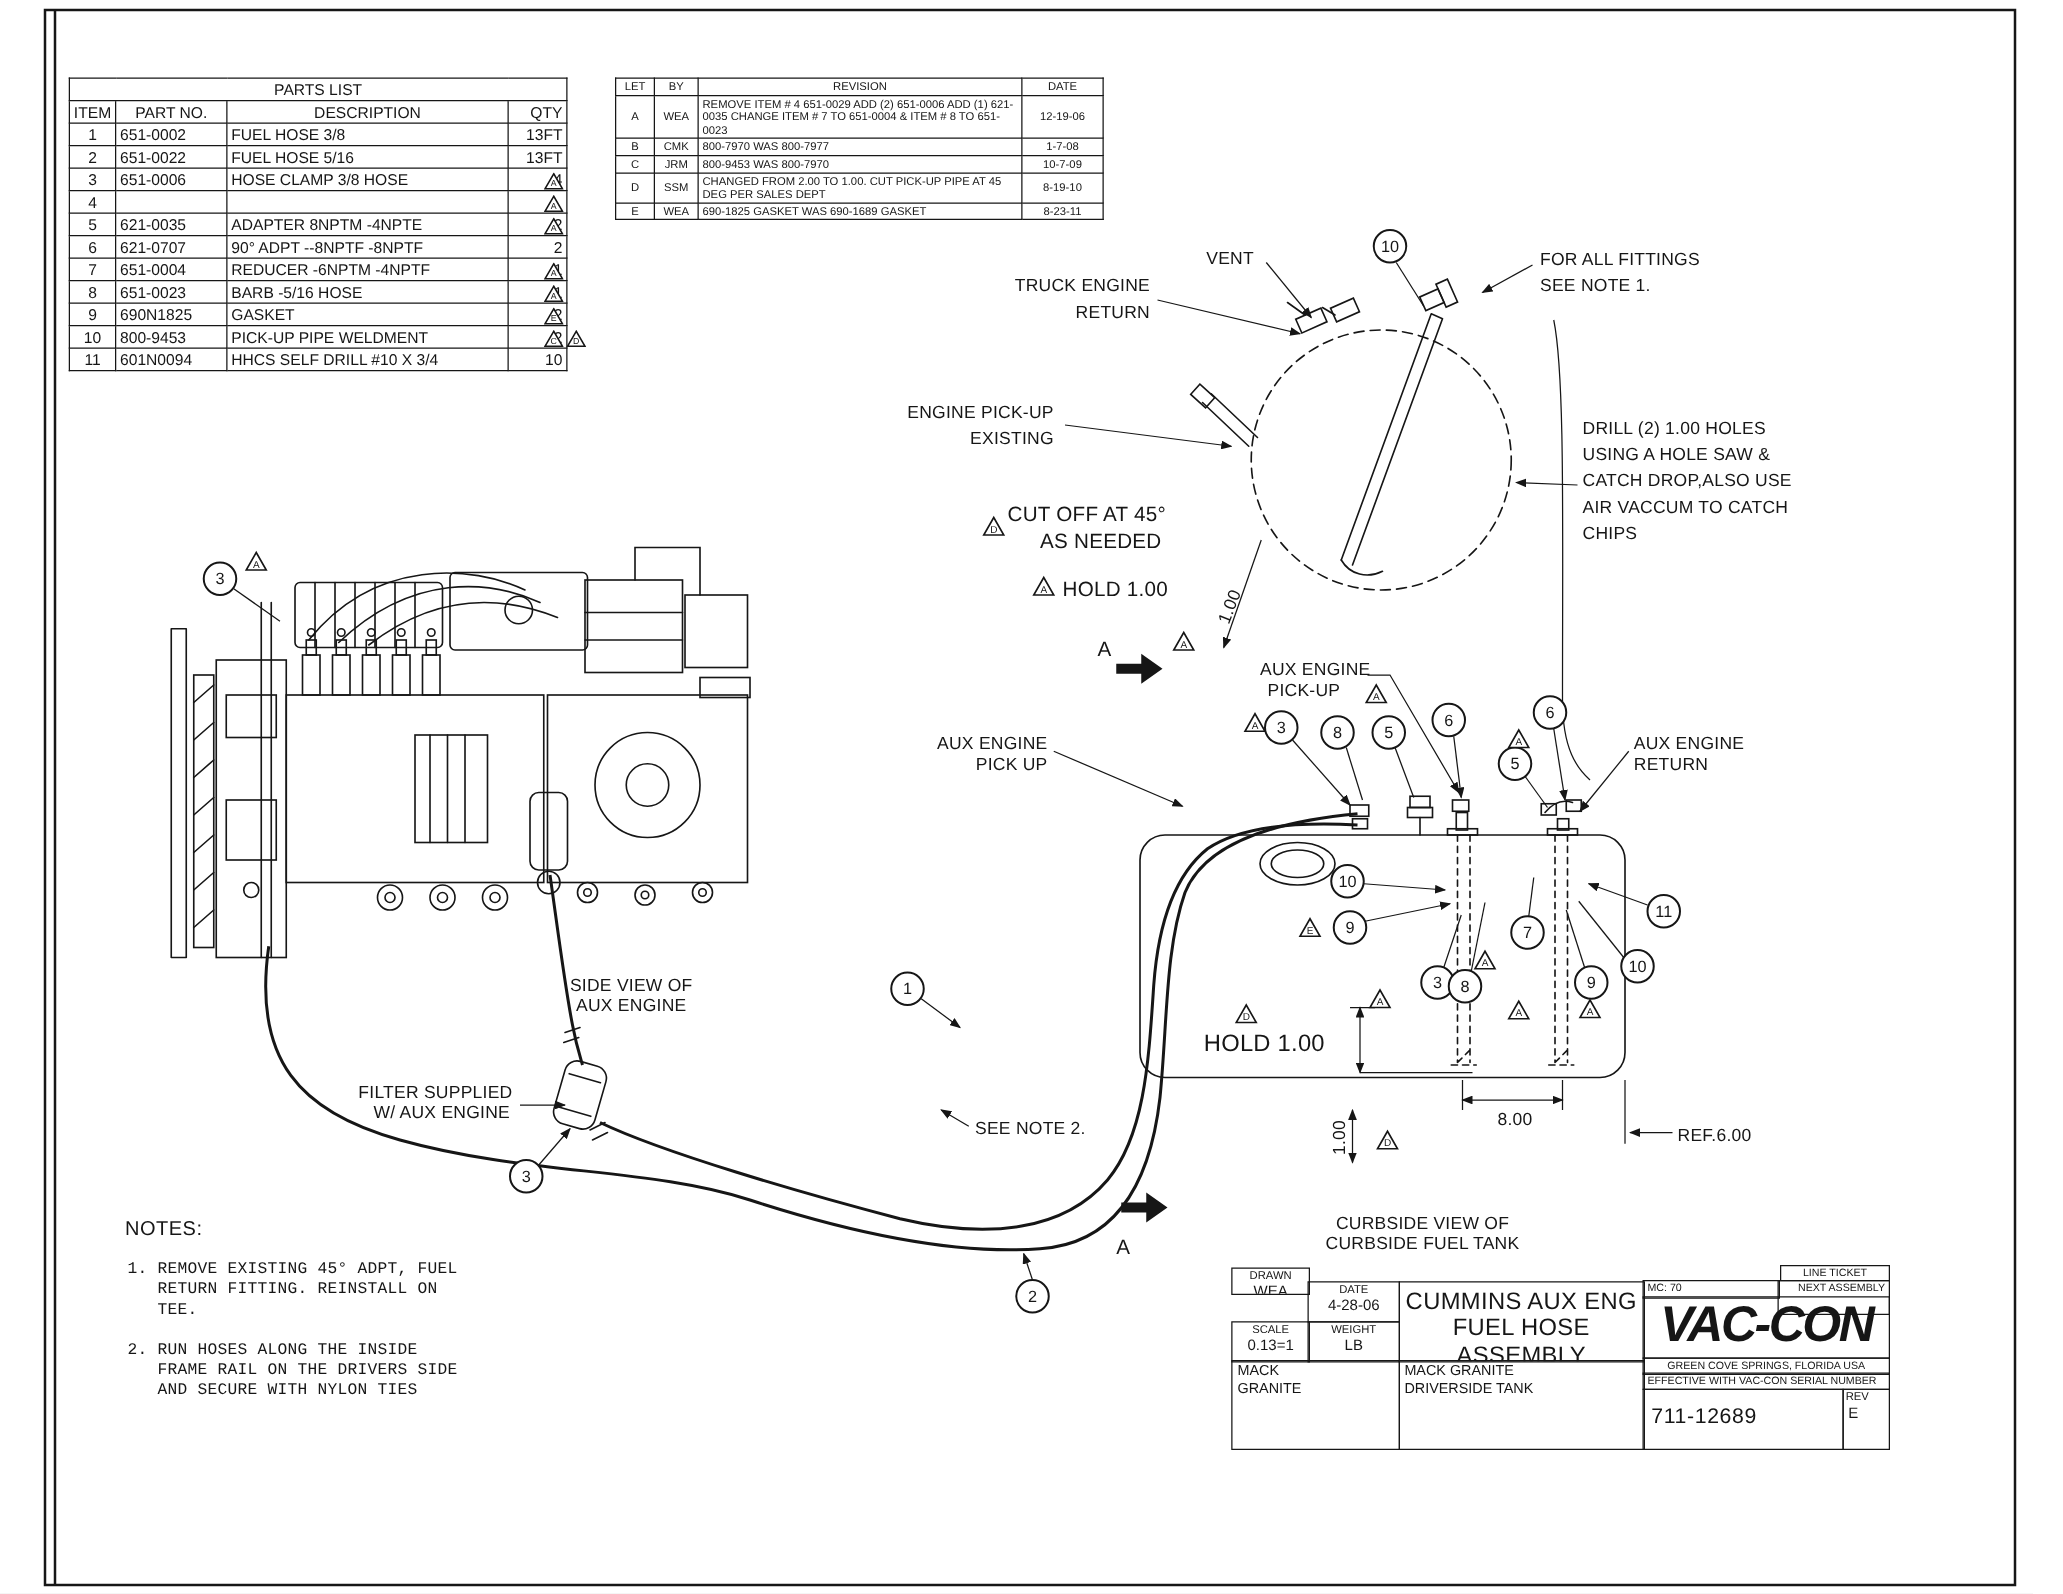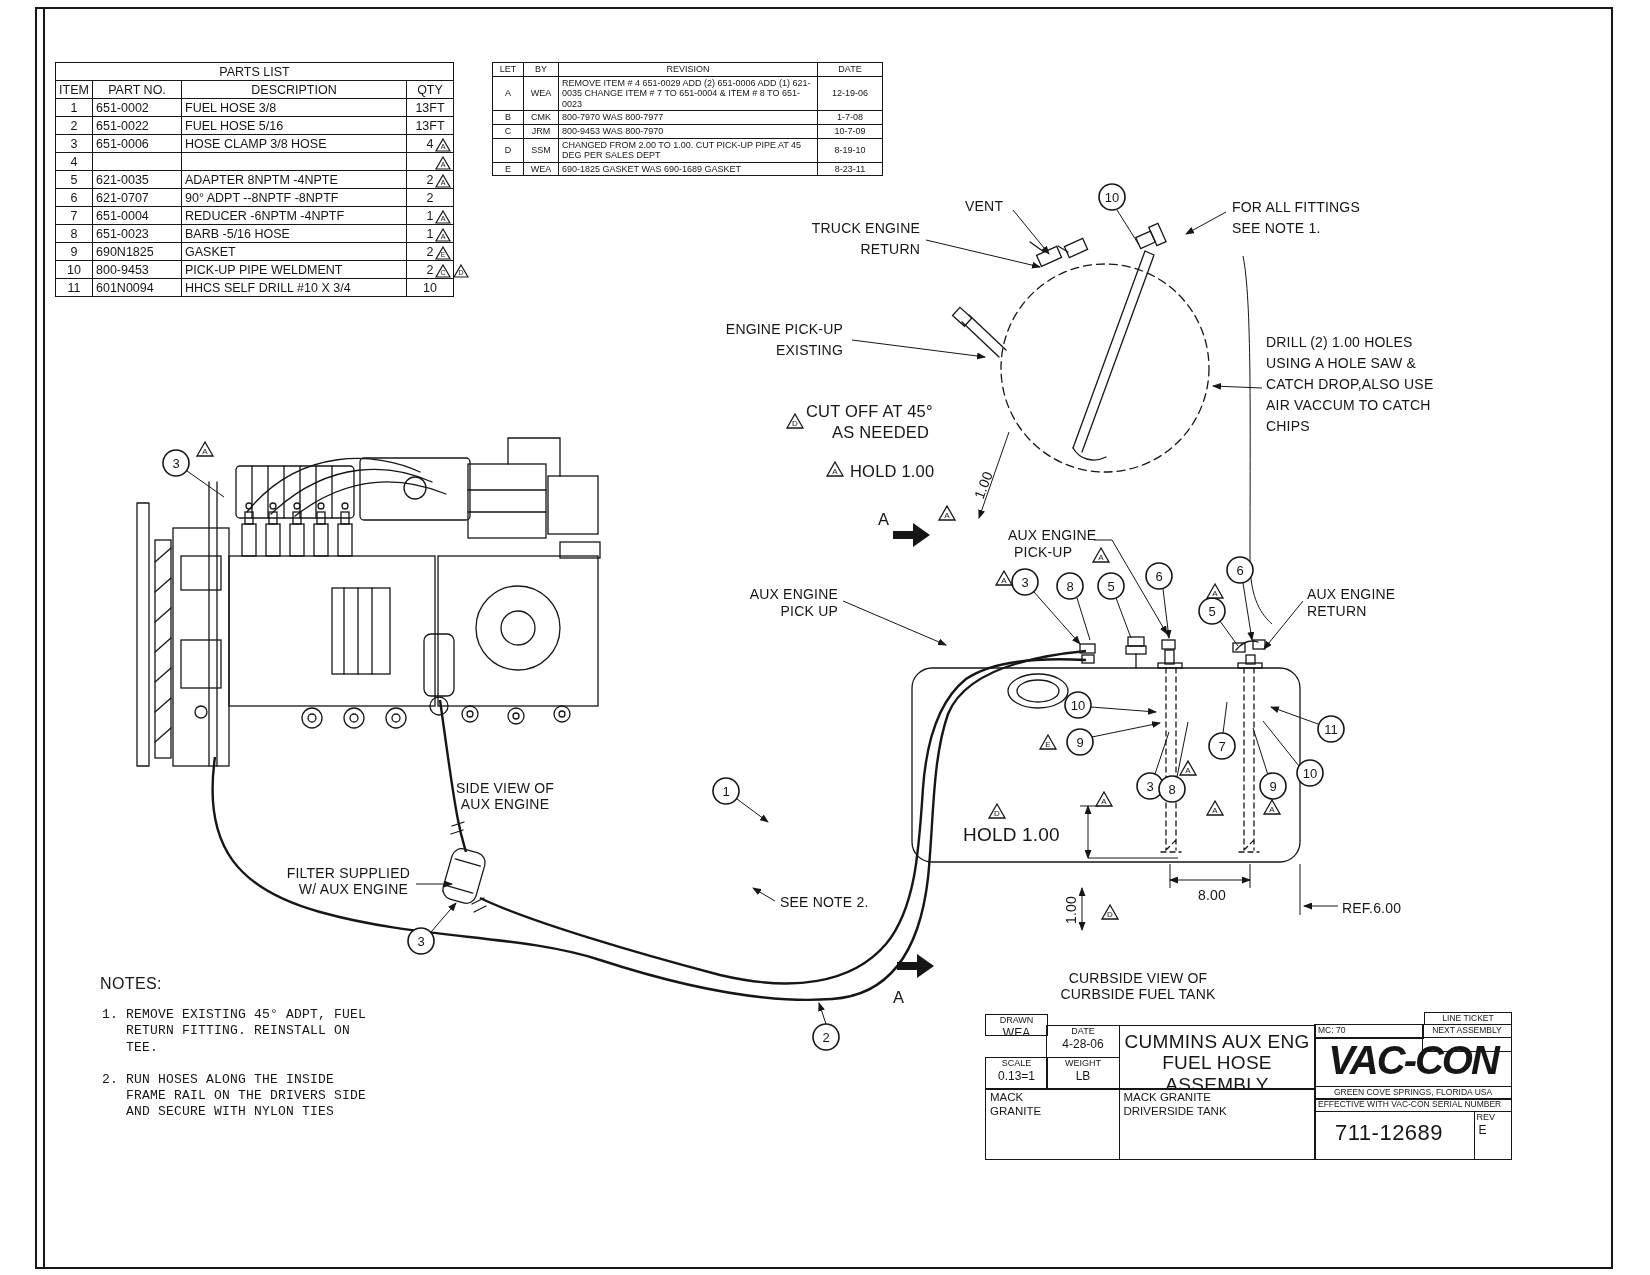--- a/index.html
+++ b/index.html
@@ -25,21 +25,21 @@
 
   
   .parts-list{position:absolute;left:55px;top:62px;border-radius:20px;}
   .parts-list table{border-collapse:collapse;table-layout:fixed;}
   .parts-list th,.parts-list td{border:1px solid #161616;font-size:12.5px;font-weight:normal;
       padding:0 3px;height:17px;white-space:nowrap;overflow:hidden;}
   .parts-title{text-align:center;font-size:13px;}
   .c-item{width:30px;text-align:center;}
   .c-part{width:82px;}
   .c-desc{width:218px;margin-left:36px;}
-  .c-qty{width:40px;text-align:center;}
+  .c-qty{width:40px;text-align:right;}
   .parts-flags{position:absolute;left:435px;top:100px;}
   .flag-row{height:18px;display:flex;align-items:center;gap:2px;}
 
   .revisions{position:absolute;left:492px;top:62px;}
   .revisions table{border-collapse:collapse;table-layout:fixed;}
   .revisions th,.revisions td{border:1px solid #161616;font-size:9px;font-weight:normal;
       padding:1px 3px;line-height:1.18;vertical-align:middle;}
   .r-let{width:24px;text-align:center;margin-left:40px;}
   .r-by{width:28px;text-align:center;}
   .r-text{width:252px;}
@@ -54,21 +54,21 @@
   
   .tblock{position:absolute;left:985px;top:1012px;width:527px;height:148px;}
   .cell{position:absolute;border:1.5px solid #161616;box-sizing:border-box;overflow:hidden;}
   .lbl{font-size:9px;text-align:center;line-height:11px;}
   .val{font-size:12px;text-align:center;}
   .title-main{font-size:19px;text-align:center;line-height:1.12;padding-top:5px;letter-spacing:.3px;}
   .sub-two{font-size:11.5px;line-height:1.2;padding:2px 4px;}
   .logo{font-size:40px;font-weight:bold;font-style:italic;letter-spacing:-2px;
         text-align:center;line-height:44px;}
   .tiny{font-size:8.5px;line-height:11px;padding:0 3px;}
-  .dwgnum{font-size:22px;line-height:42px;padding-left:20px;letter-spacing:.5px;}
+  .dwgnum{font-size:17px;line-height:42px;padding-left:6px;letter-spacing:.5px;}
 </style>
 </head>
 <body>
 
 <div class="sheet">
 
 <svg class="drawing" width="1650" height="1275" viewBox="0 0 1650 1275">
   <defs>
     <marker id="arr" orient="auto-start-reverse" markerWidth="9" markerHeight="7" refX="8" refY="3.5">
       <path d="M0,0 L9,3.5 L0,7 Z" fill="#161616"></path>
@@ -635,21 +635,21 @@
       <div>FUEL HOSE</div>
       <div>ASSEMBLY</div>
     </div>
   </div>
   <div class="cell sub-two" style="left:133.5px;top:76px;width:197px;height:72px">
     <div>MACK GRANITE</div>
     <div>DRIVERSIDE TANK</div>
   </div>
   <div class="cell tiny" style="left:439px;top:0;width:88px;height:13px;text-align:center">LINE TICKET</div>
   <div class="cell tiny" style="left:329px;top:11.5px;width:110px;height:15px">MC: 70</div>
-  <div class="cell tiny" style="left:437px;top:11.5px;width:90px;height:28px;text-align:center">NEXT ASSEMBLY</div>
+  <div class="cell tiny" style="left:437px;top:11.5px;width:90px;height:28px;text-align:right">NEXT ASSEMBLY</div>
   <div class="cell logo" style="left:329px;top:25px;width:198px;height:50px">VAC-CON</div>
   <div class="cell tiny" style="left:329px;top:73.5px;width:198px;height:14px;text-align:center">GREEN COVE SPRINGS, FLORIDA USA</div>
   <div class="cell tiny" style="left:329px;top:86px;width:198px;height:14px">EFFECTIVE WITH VAC-CON SERIAL NUMBER</div>
   <div class="cell dwgnum" style="left:329px;top:98.5px;width:161px;height:49.5px">711-12689</div>
   <div class="cell" style="left:488.5px;top:98.5px;width:38.5px;height:49.5px">
     <div class="lbl" style="text-align:left;padding-left:2px">REV</div>
     <div class="val" style="text-align:left;padding-left:4px">E</div>
   </div>
 </div>
 

